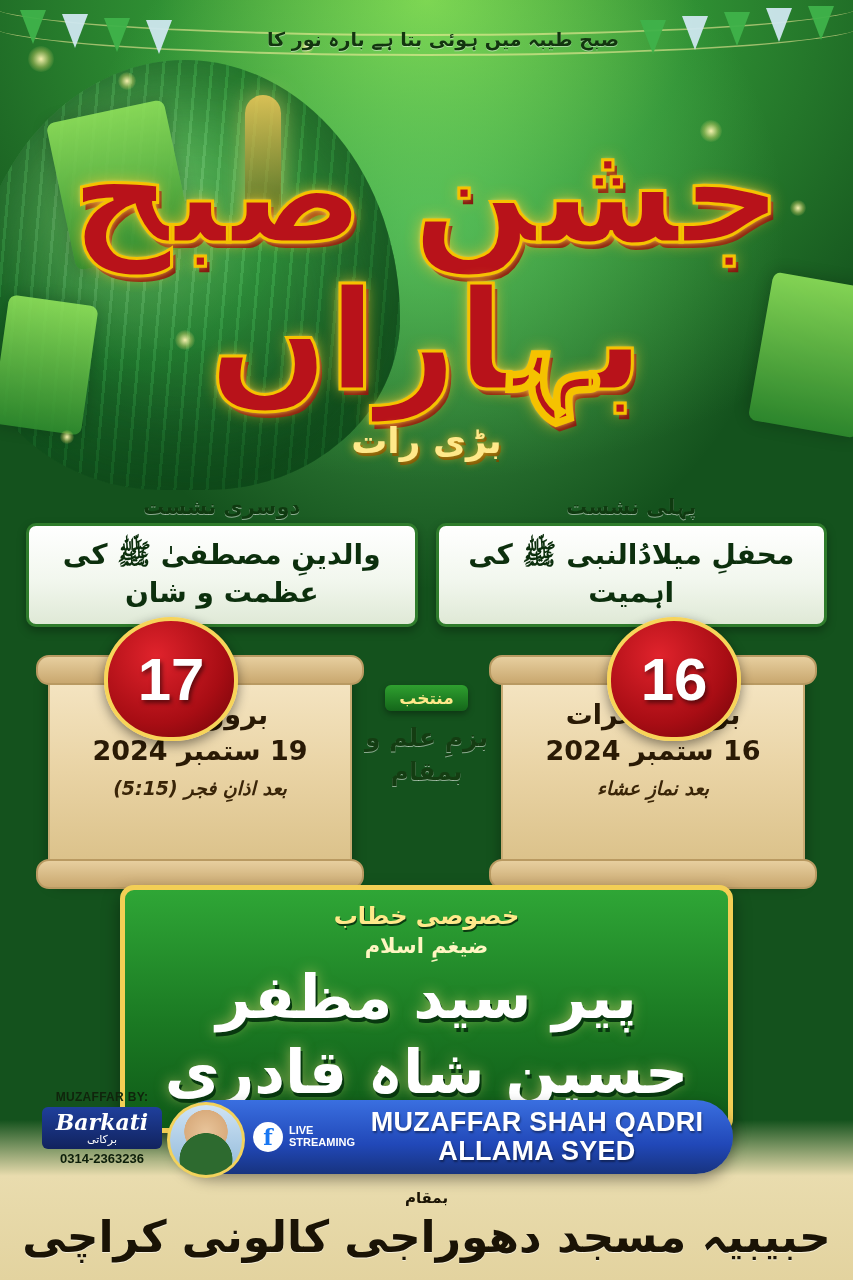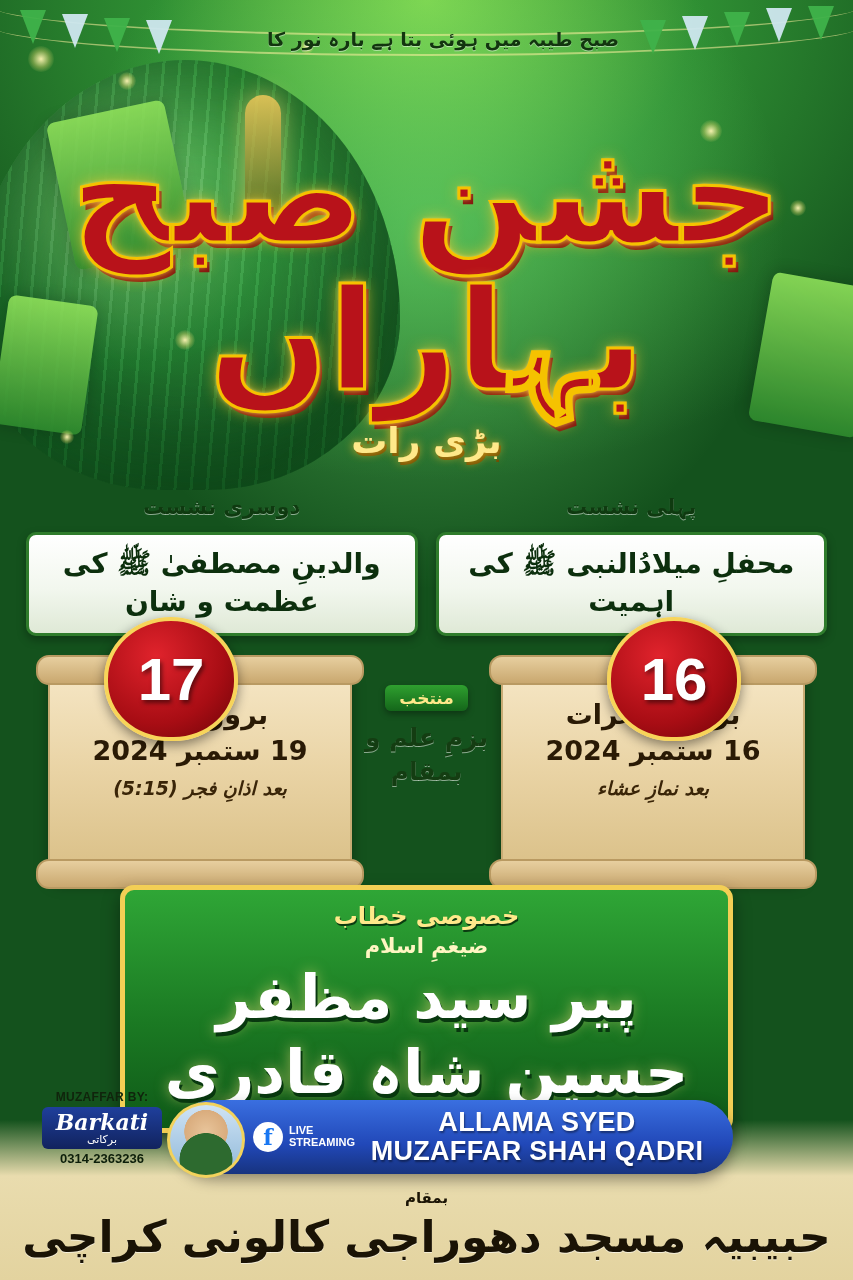--- a/index.html
+++ b/index.html
@@ -151,21 +151,21 @@
     position: relative;
     text-align: center;
   }
   .session-tag {
     direction: rtl;
     font-family: "DejaVu Sans", sans-serif;
     font-weight: bold;
     font-size: 21px;
     color: #0f3a10;
     text-shadow: 0 1px 0 rgba(255,255,255,0.5);
-    margin-bottom: 13px;
+    margin-bottom: 4px;
   }
   .session-box {
     background: linear-gradient(180deg, #ffffff 0%, #f2f7ee 55%, #dfe9d6 100%);
     border: 3px solid #2f7c2c;
     border-radius: 10px;
     padding: 10px 8px 12px;
     box-shadow: 0 4px 10px rgba(0,0,0,0.3);
     direction: rtl;
     font-family: "DejaVu Sans", sans-serif;
     font-weight: bold;
@@ -548,22 +548,22 @@
   </div>
 
   <div class="live-bar">
     <div class="live-avatar"></div>
     <div class="live-fb">f</div>
     <div class="live-tag">
       <div>LIVE</div>
       <div>STREAMING</div>
     </div>
     <div class="live-name">
+      <div>MUZAFFAR SHAH QADRI</div>
       <div>ALLAMA SYED</div>
-      <div>MUZAFFAR SHAH QADRI</div>
     </div>
   </div>
 
   <div class="venue">
     <div class="venue-badge">بمقام</div>
     <div class="venue-line">حبیبیہ مسجد دھوراجی کالونی کراچی</div>
   </div>
 
 </div>
 

